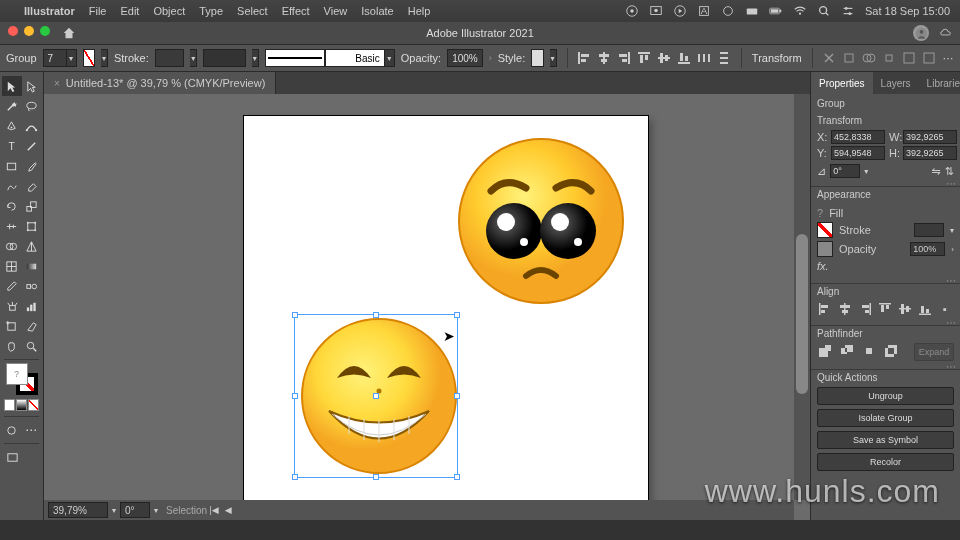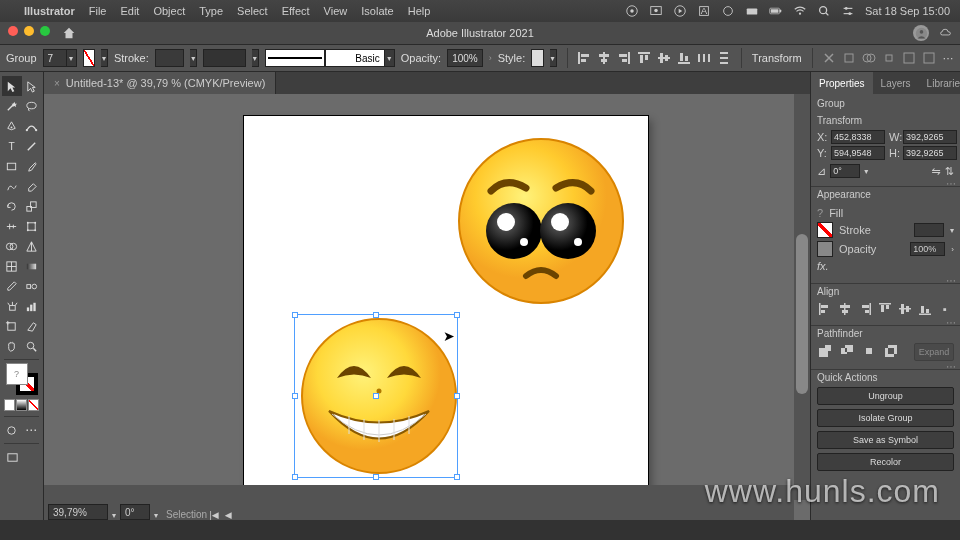--- a/index.html
+++ b/index.html
@@ -40,21 +40,21 @@
 .fillstroke .fill { position:absolute; top:0; left:0; width:22px; height:22px; background:#fff; border:1px solid #000; }
 .fillstroke .stroke { position:absolute; bottom:0; right:0; width:22px; height:22px; background:#fff; border:4px solid #000; }
 .modes { display:flex; gap:1px; padding:2px; }
 .modes .m { width:12px; height:12px; border:1px solid #888; }
 .doc-area { flex:1; background:#6b6b6b; position:relative; overflow:hidden; }
 .doc-tab { height:22px; background:#3e3e3e; display:flex; align-items:center; }
 .doc-tab .tab { padding:0 10px; height:22px; display:flex; align-items:center; background:#535353; font-size:10px; color:#ddd; border-right:1px solid #2a2a2a; }
 .doc-tab .x { margin-right:6px; color:#999; font-size:10px; }
 .scroll-track { position:absolute; background:#535353; }
 .scroll-v { right:0; top:22px; bottom:20px; width:16px; }
-.scroll-h { left:0; right:16px; bottom:0; height:35px; display:flex; align-items:flex-end; }
+.scroll-h { left:0; right:16px; bottom:0; height:20px; display:flex; align-items:center; }
 .scroll-thumb-v { position:absolute; left:2px; width:12px; background:#888; border-radius:6px; }
 .scroll-h .zoom { width:60px; height:16px; background:#3a3a3a; border:1px solid #222; margin:0 4px; padding:0 4px; font-size:10px; display:flex; align-items:center; }
 .scroll-h .rot { width:30px; }
 .scroll-h .sel-lbl { margin-left:8px; font-size:10px; color:#aaa; }
 .scroll-h .arrow { width:14px; font-size:9px; text-align:center; color:#ccc; }
 .artboard { position:absolute; background:#fff; box-shadow:0 0 0 1px #000, 4px 4px 8px rgba(0,0,0,.3); }
 .sel-box { position:absolute; border:1px solid #4f9fff; }
 .handle { position:absolute; width:6px; height:6px; background:#fff; border:1px solid #4f9fff; }
 .cursor { position:absolute; font-size:14px; color:#000; pointer-events:none; }
 .props { width:150px; background:#535353; border-left:1px solid #2a2a2a; display:flex; flex-direction:column; }

